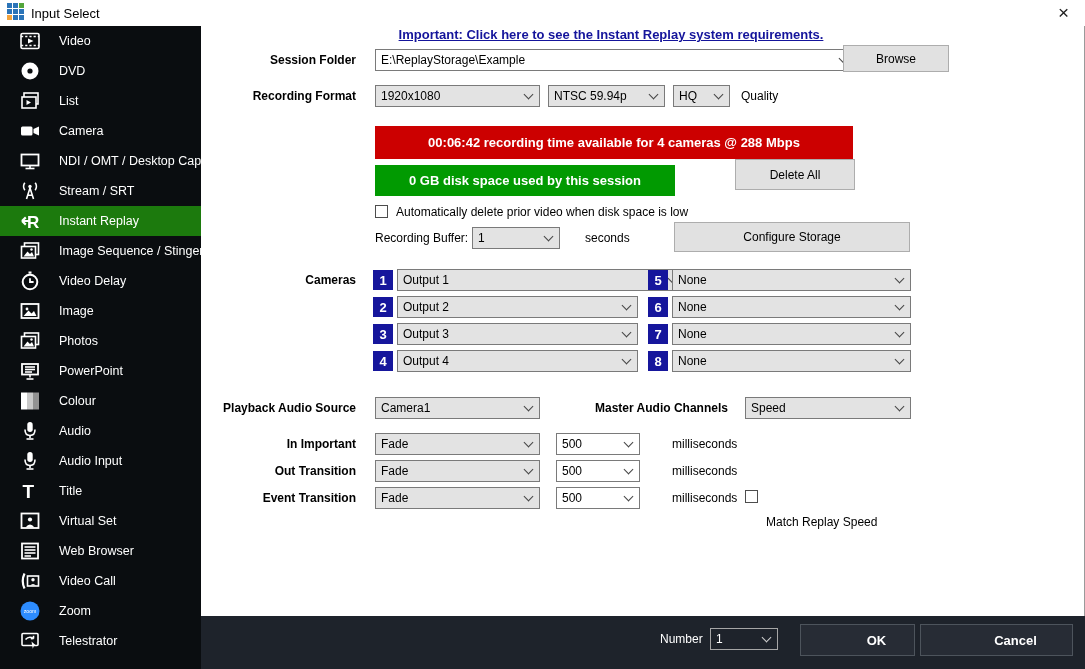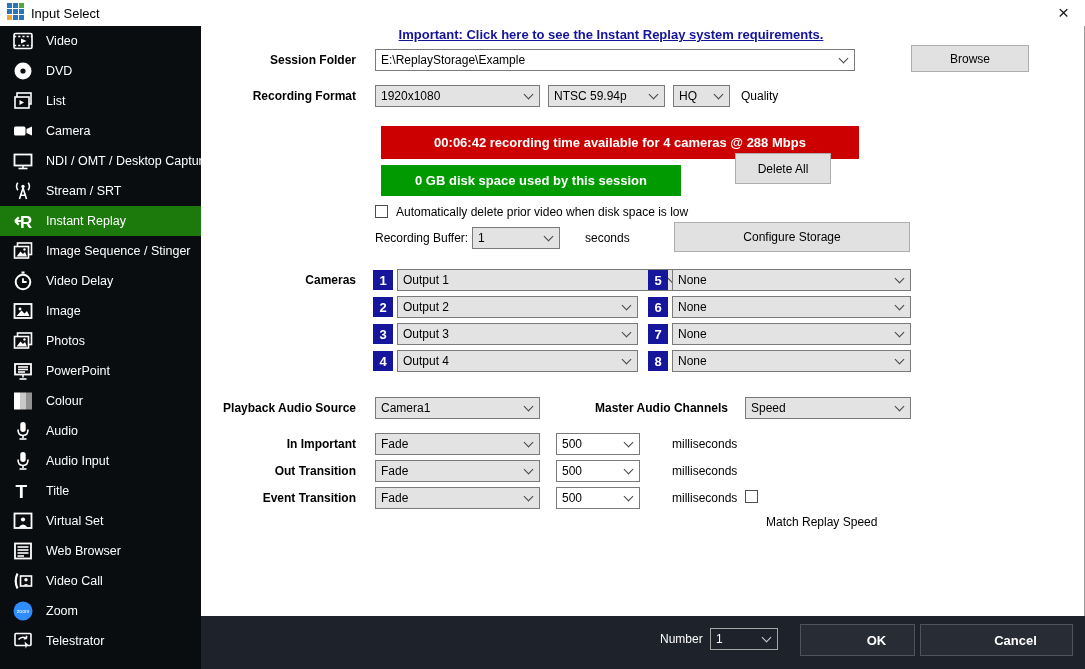--- a/index.html
+++ b/index.html
@@ -3,37 +3,37 @@
 <meta charset="utf-8">
 <style>
   html,body{margin:0;padding:0;background:#d8d8d8;font-family:"Liberation Sans",sans-serif;}
   .win{position:relative;width:1085px;height:669px;background:#fff;overflow:hidden;outline:1px solid #9a9a9a;outline-offset:-1px;}
 
   .titlebar{position:absolute;left:0;top:0;width:100%;height:26px;background:#fff;display:flex;align-items:center;padding-left:7px;box-sizing:border-box;}
   .title{font-size:13px;color:#000;margin-left:7px;}
   .close{position:absolute;right:16px;top:0px;font-size:19px;color:#222;cursor:pointer;line-height:26px;}
 
   .sidebar{position:absolute;left:0;top:26px;width:201px;height:643px;background:#0a0d10;}
-  .sb-item{height:30px;display:flex;align-items:center;padding-left:11px;color:#fff;font-size:12.5px;cursor:pointer;white-space:nowrap;}
+  .sb-item{height:30px;display:flex;align-items:center;padding-left:18px;color:#fff;font-size:12.5px;cursor:pointer;white-space:nowrap;gap:6px;}
   .sb-item.selected{background:#1c7a0d;}
   .sb-icon{width:24px;height:22px;margin-right:11px;display:flex;align-items:center;justify-content:center;flex:none;}
   .sb-icon svg{stroke:#fff;fill:none;stroke-width:1.6;}
 
   .rlbl{position:absolute;right:729px;font-size:12px;font-weight:bold;white-space:nowrap;color:#000;}
   .plain{position:absolute;font-size:12px;white-space:nowrap;color:#000;}
   .notice{position:absolute;left:372px;top:27px;width:478px;text-align:center;font-size:13px;font-weight:bold;text-decoration:underline;color:#14149b;cursor:pointer;white-space:nowrap;}
 
   .combo{position:absolute;height:22px;box-sizing:border-box;background:#e3e3e3;border:1px solid #7a7a7a;display:flex;align-items:center;justify-content:space-between;padding:0 7px 0 5px;font-size:12px;color:#000;cursor:default;}
   .combo.white{background:#fff;}
   .combo > span{overflow:hidden;white-space:nowrap;}
   .chev{width:6px;height:6px;border-right:1.4px solid #454545;border-bottom:1.4px solid #454545;transform:rotate(45deg);margin-top:-3px;flex:none;}
 
   .btn{position:absolute;background:#e1e1e1;border:1px solid #adadad;box-sizing:border-box;display:flex;align-items:center;justify-content:center;font-size:12px;color:#000;cursor:pointer;}
 
-  .banner{position:absolute;display:flex;align-items:center;justify-content:center;color:#fff;font-weight:bold;font-size:13px;margin-left:6px;}
+  .banner{position:absolute;display:flex;align-items:center;justify-content:center;color:#fff;font-weight:bold;font-size:13px;}
   .banner.red{background:#cc0000;}
   .banner.green{background:#019a01;}
 
   .checkbox{position:absolute;width:13px;height:13px;background:#fff;border:1px solid #4d4d4d;box-sizing:border-box;cursor:pointer;}
 
   .badge{position:absolute;width:20px;height:20px;background:#16169c;color:#fff;font-weight:bold;font-size:13px;display:flex;align-items:center;justify-content:center;}
 
   .footer{position:absolute;left:201px;top:616px;width:884px;height:53px;background:#1e232b;}
   .footer .plain{color:#fff;}
   .combo.dark{background:#1e232b;border:1px solid #a6a6a6;color:#fff;}
@@ -283,40 +283,40 @@
     </div>
   </div>
 
   <a class="notice">Important: Click here to see the Instant Replay system requirements.</a>
 
   <span class="rlbl" style="top:53px">Session Folder</span>
   <div class="combo white" style="left:375px;top:49px;width:480px">
     <span>E:\ReplayStorage\Example</span>
       <i class="chev"></i>
   </div>
-  <div class="btn" style="left:911px;top:45px;width:118px;height:27px">Browse</div>
+  <div class="btn" style="left:843px;top:45px;width:106px;height:27px">Browse</div>
 
   <span class="rlbl" style="top:89px">Recording Format</span>
   <div class="combo" style="left:375px;top:85px;width:165px">
     <span>1920x1080</span>
       <i class="chev"></i>
   </div>
   <div class="combo" style="left:548px;top:85px;width:117px">
     <span>NTSC 59.94p</span>
       <i class="chev"></i>
   </div>
   <div class="combo" style="left:673px;top:85px;width:57px">
     <span>HQ</span>
       <i class="chev"></i>
   </div>
   <span class="plain" style="left:741px;top:89px">Quality</span>
 
   <div class="banner red" style="left:375px;top:126px;width:478px;height:33px">00:06:42 recording time available for 4 cameras @ 288 Mbps</div>
   <div class="banner green" style="left:375px;top:165px;width:300px;height:31px">0 GB disk space used by this session</div>
-  <div class="btn" style="left:735px;top:153px;width:96px;height:31px">Delete All</div>
+  <div class="btn" style="left:735px;top:159px;width:120px;height:31px">Delete All</div>
 
   <span class="checkbox" style="left:375px;top:205px"></span>
   <span class="plain" style="left:396px;top:205px">Automatically delete prior video when disk space is low</span>
 
   <span class="plain" style="left:375px;top:231px">Recording Buffer:</span>
   <div class="combo" style="left:472px;top:227px;width:88px">
     <span>1</span>
       <i class="chev"></i>
   </div>
   <span class="plain" style="left:585px;top:231px">seconds</span>

